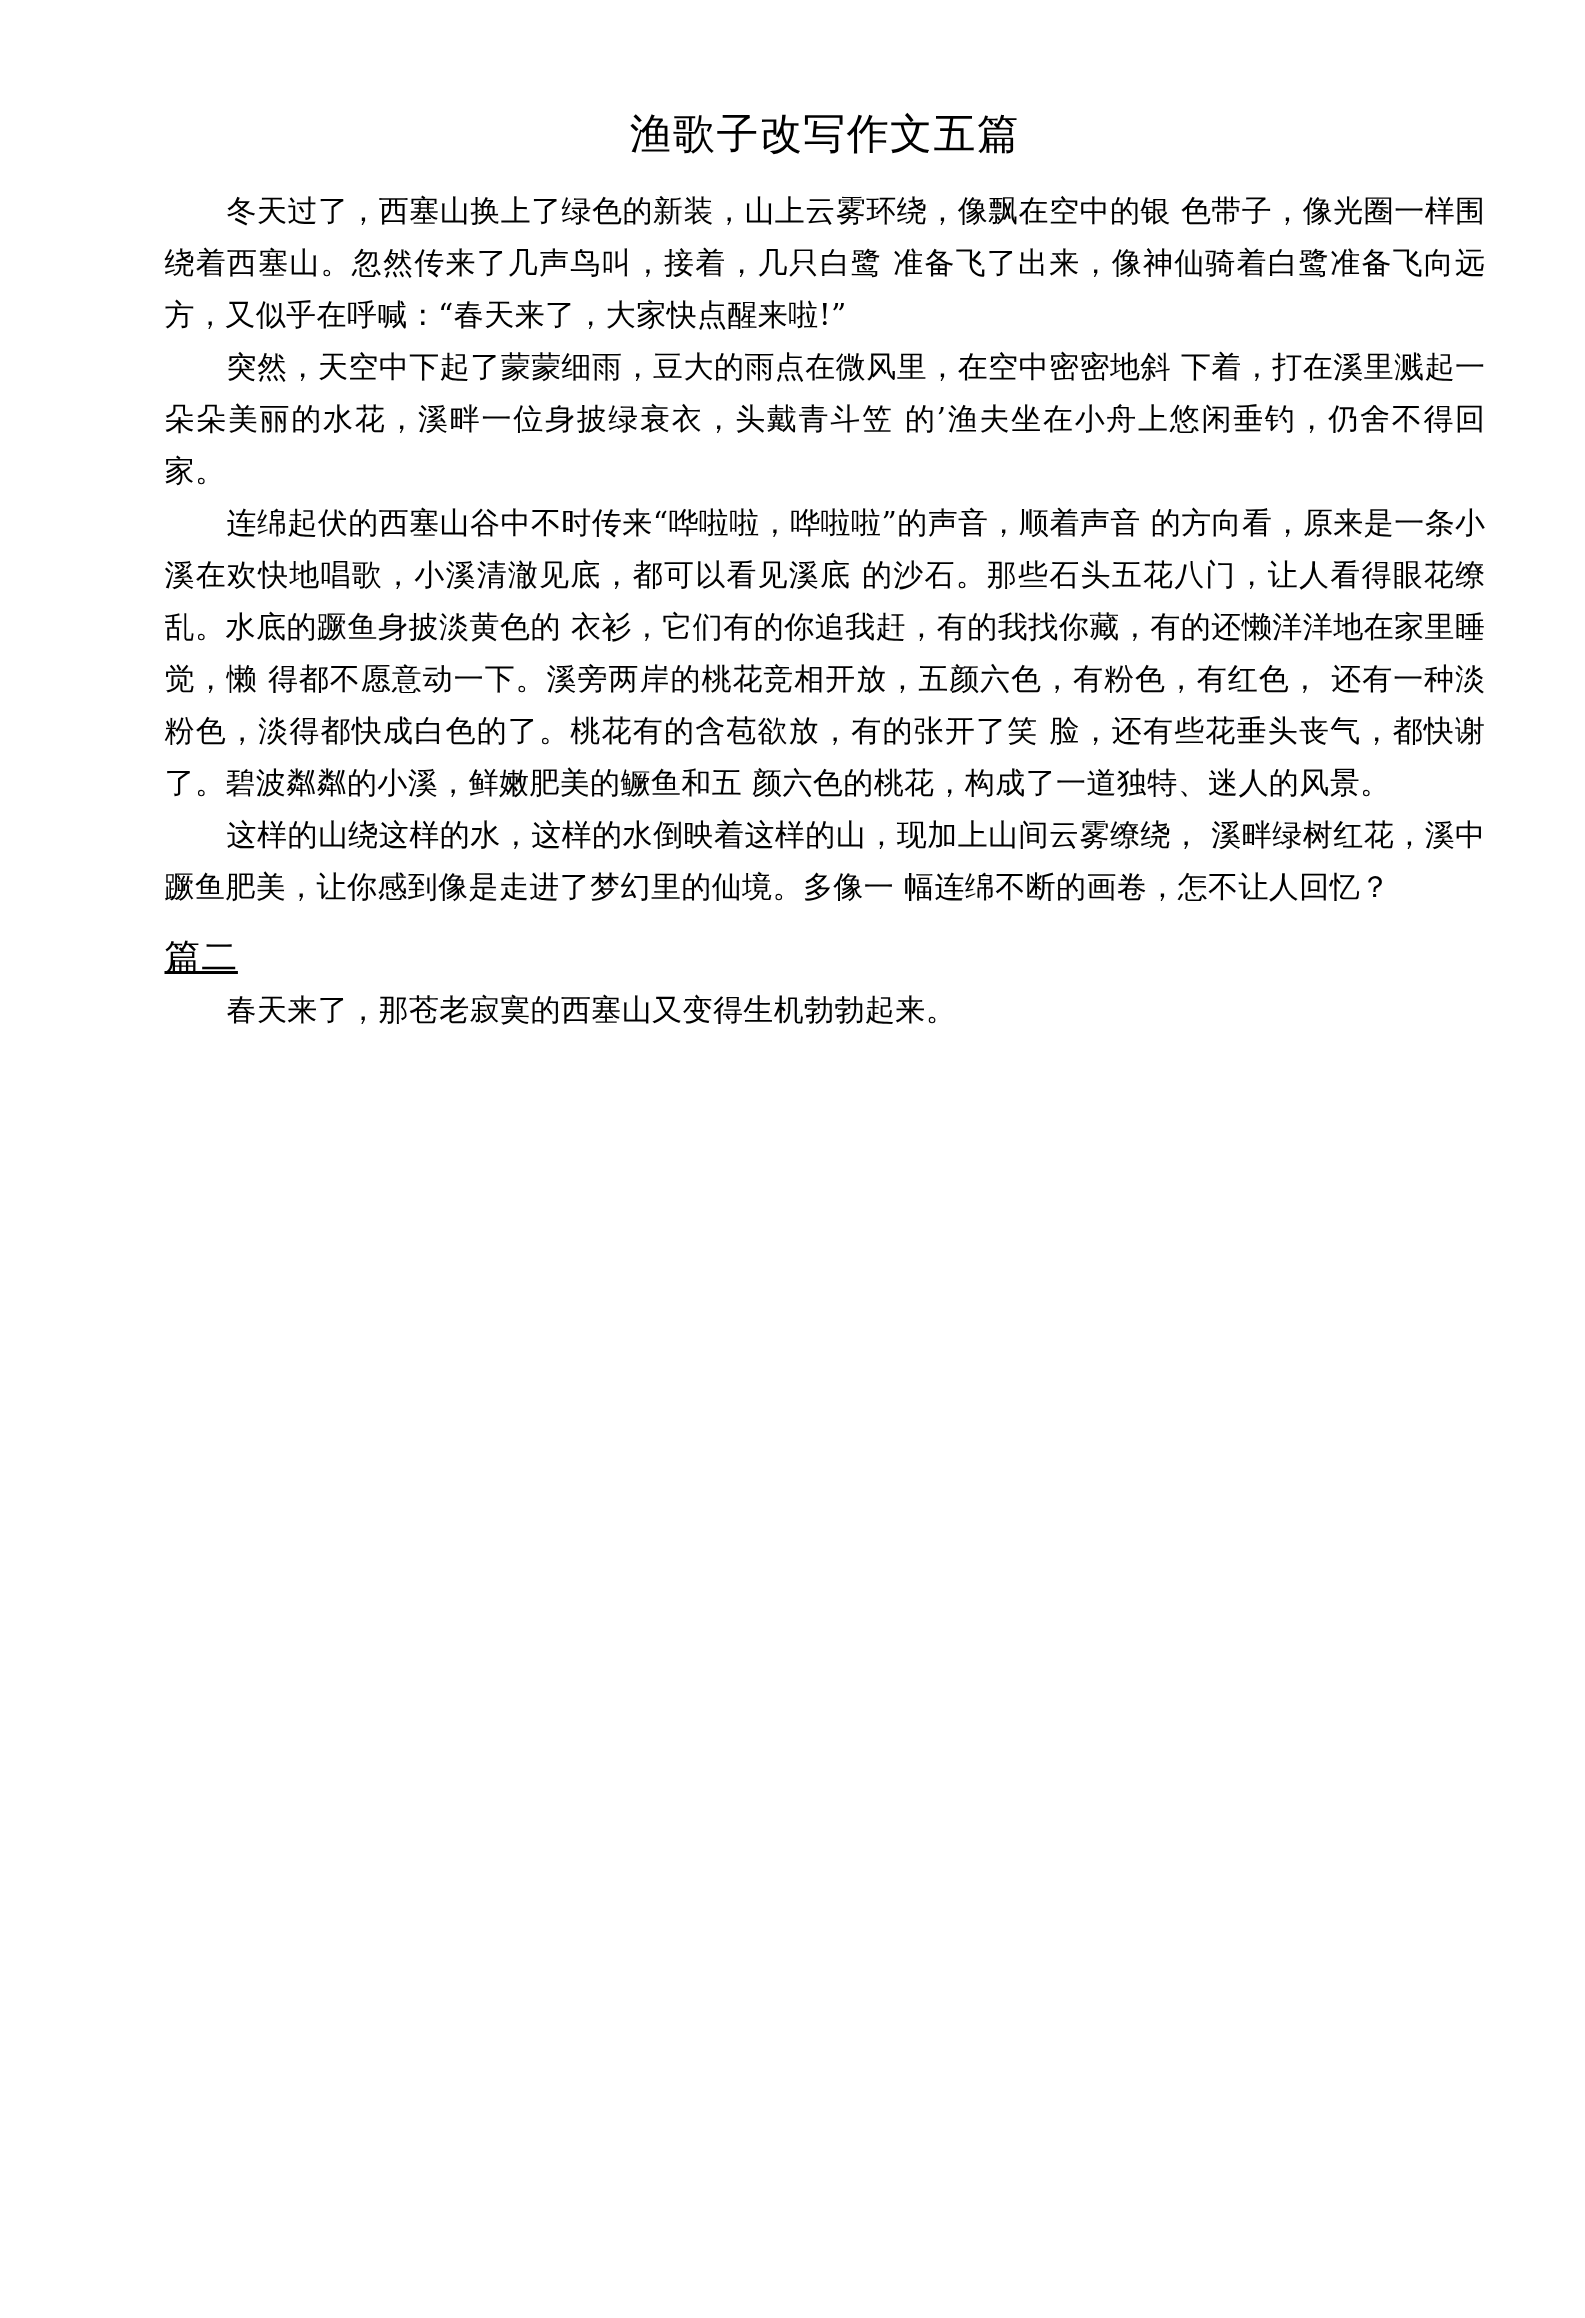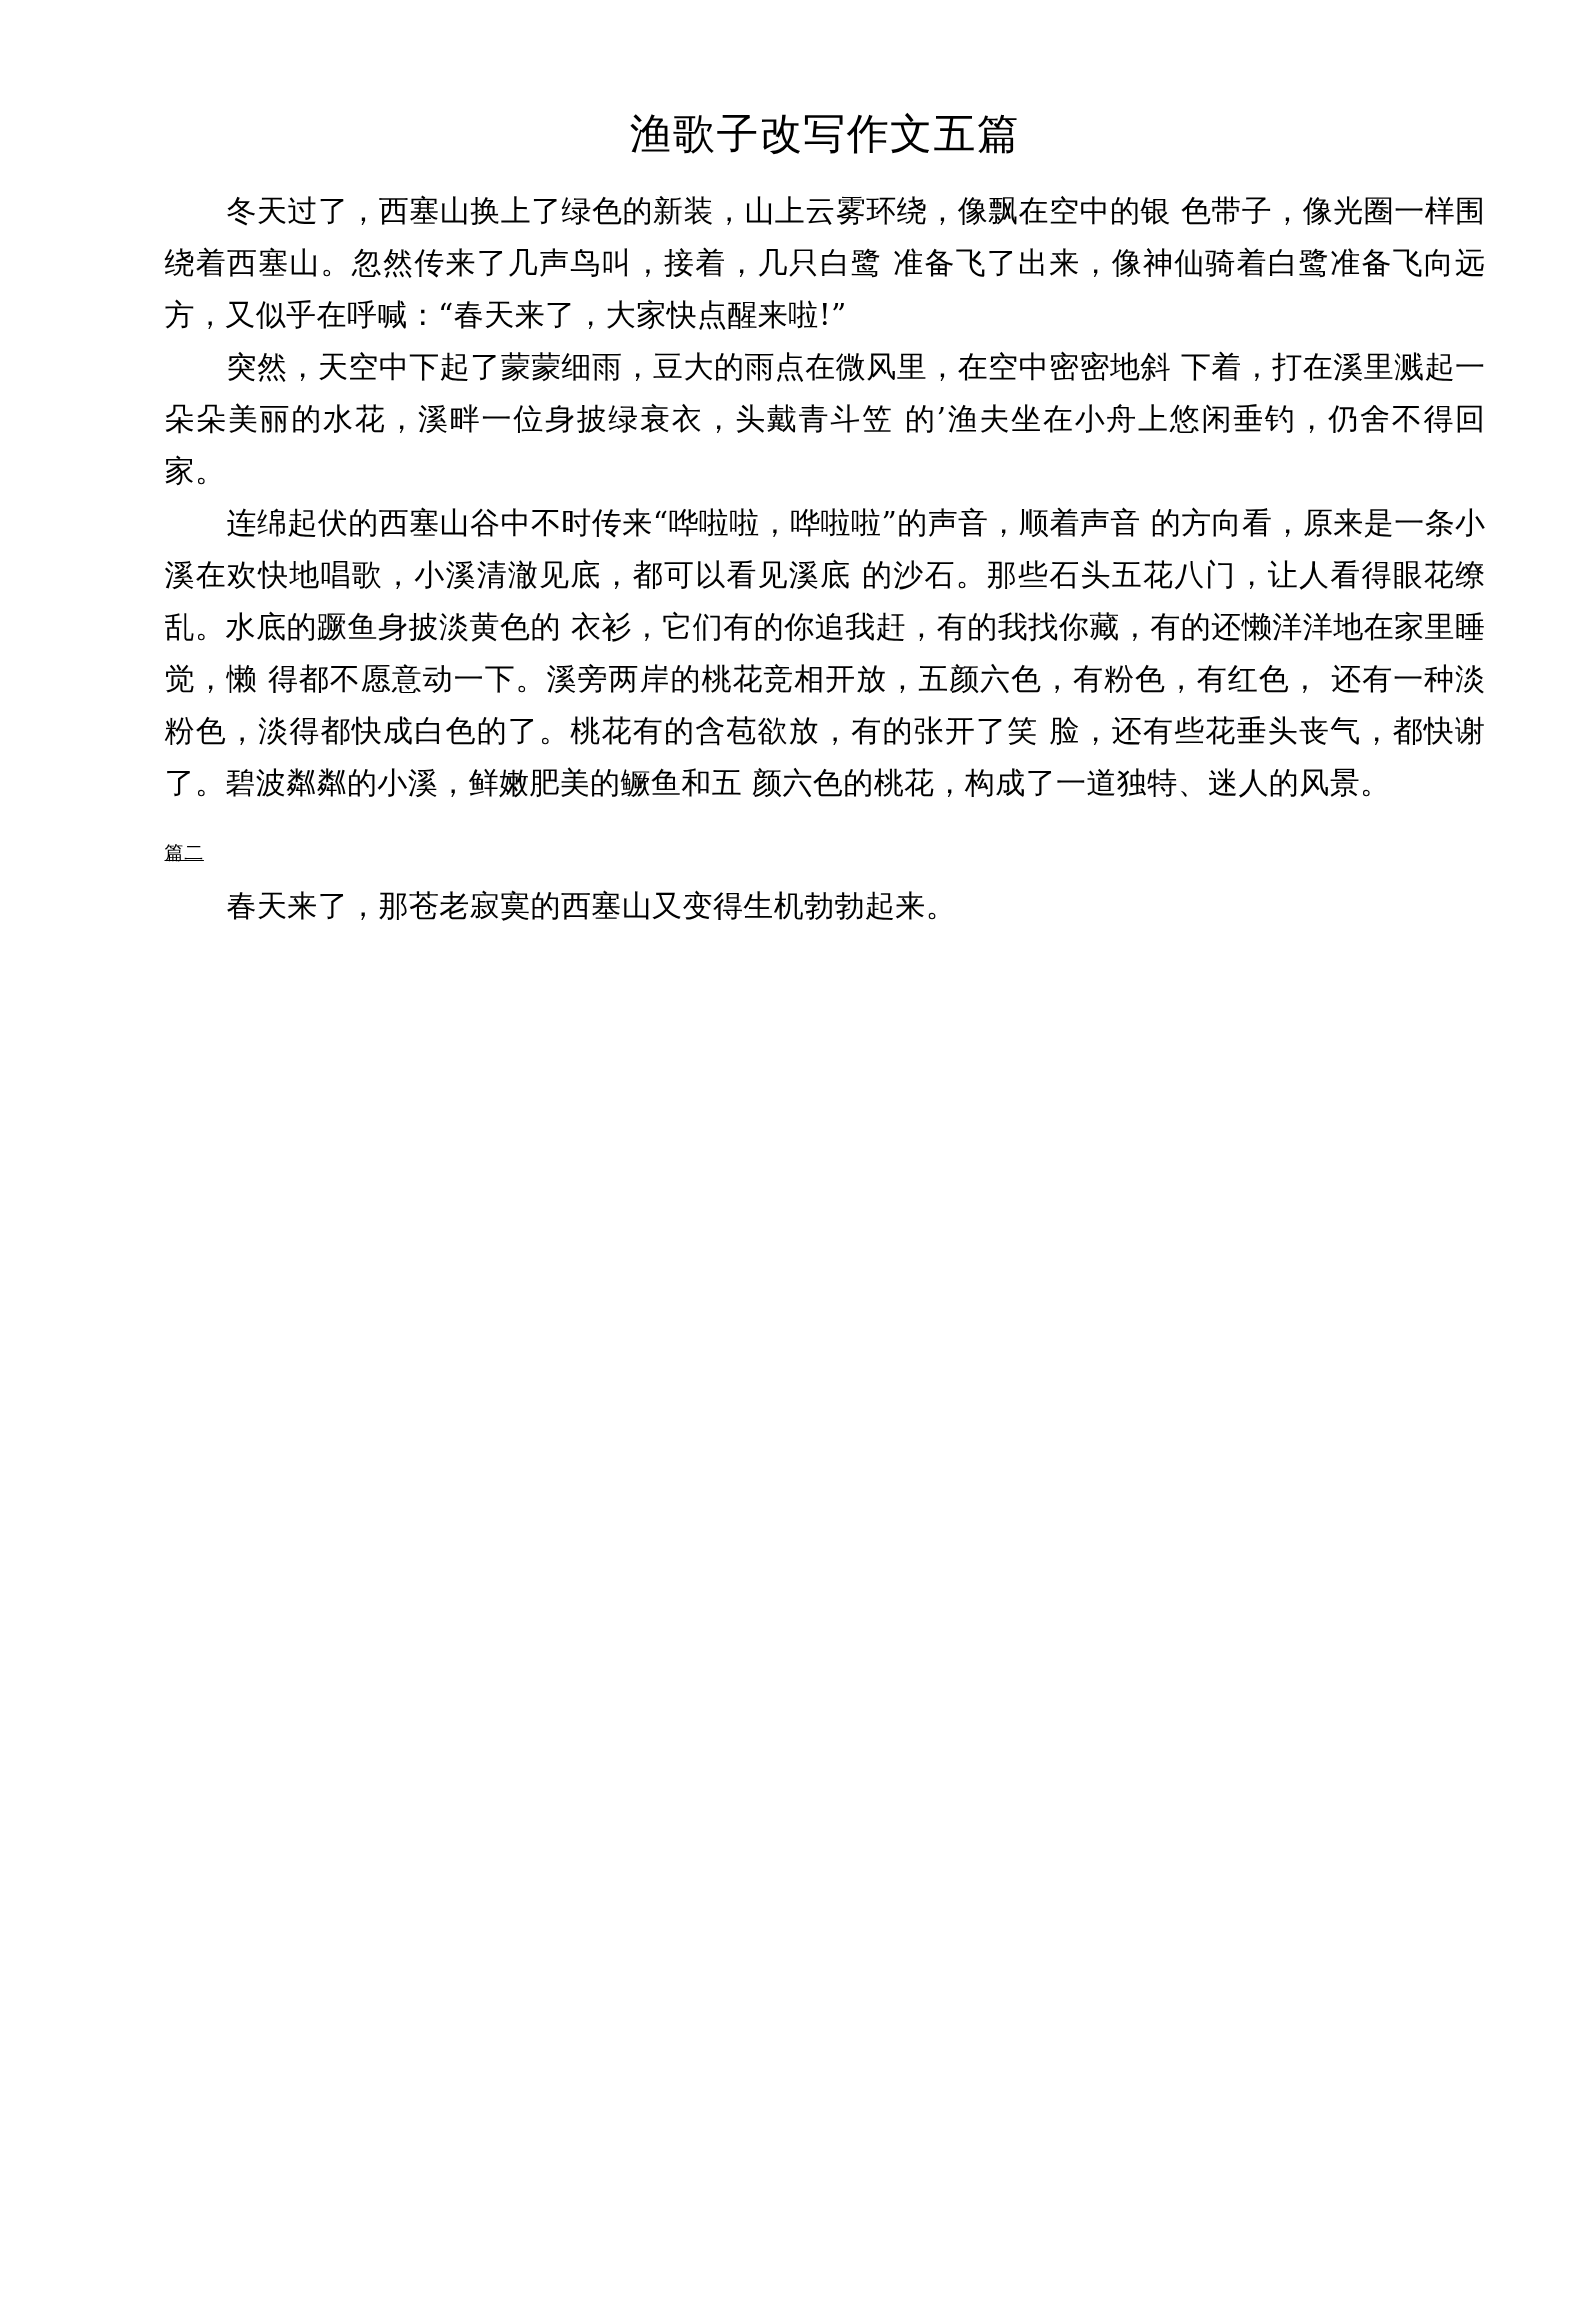--- a/index.html
+++ b/index.html
@@ -39,21 +39,21 @@
     font-size: 30px;
     line-height: 52px;
     text-align: justify;
     text-justify: inter-ideograph;
     letter-spacing: 0.4px;
     margin: 0;
     text-indent: 62px;
     word-break: break-all;
   }
   .section-label {
-    font-size: 19px;
+    font-size: 36px;
     line-height: 55px;
     margin: 16px 0 0 0;
     text-indent: 0;
     letter-spacing: 0.7px;
     text-decoration: underline;
   }
 </style>
 </head>
 <body>
 
@@ -61,20 +61,21 @@
   <div class="content">
 
     <h1 class="doc-title">渔歌子改写作文五篇</h1>
 
     <p class="para">冬天过了，西塞山换上了绿色的新装，山上云雾环绕，像飘在空中的银 色带子，像光圈一样围绕着西塞山。忽然传来了几声鸟叫，接着，几只白鹭 准备飞了出来，像神仙骑着白鹭准备飞向远方，又似乎在呼喊：“春天来了，大家快点醒来啦!”</p>
 
     <p class="para">突然，天空中下起了蒙蒙细雨，豆大的雨点在微风里，在空中密密地斜 下着，打在溪里溅起一朵朵美丽的水花，溪畔一位身披绿衰衣，头戴青斗笠 的’渔夫坐在小舟上悠闲垂钓，仍舍不得回家。</p>
 
     <p class="para">连绵起伏的西塞山谷中不时传来“哗啦啦，哗啦啦”的声音，顺着声音 的方向看，原来是一条小溪在欢快地唱歌，小溪清澈见底，都可以看见溪底 的沙石。那些石头五花八门，让人看得眼花缭乱。水底的蹶鱼身披淡黄色的 衣衫，它们有的你追我赶，有的我找你藏，有的还懒洋洋地在家里睡觉，懒 得都不愿意动一下。溪旁两岸的桃花竞相开放，五颜六色，有粉色，有红色， 还有一种淡粉色，淡得都快成白色的了。桃花有的含苞欲放，有的张开了笑 脸，还有些花垂头丧气，都快谢了。碧波粼粼的小溪，鲜嫩肥美的鳜鱼和五 颜六色的桃花，构成了一道独特、迷人的风景。</p>
 
+    <p class="para">这样的山绕这样的水，这样的水倒映着这样的山，现加上山间云雾缭绕， 溪畔绿树红花，溪中蹶鱼肥美，让你感到像是走进了梦幻里的仙境。多像一 幅连绵不断的画卷，怎不让人回忆？</p>
 
     <p class="para section-label">篇二</p>
 
     <p class="para">春天来了，那苍老寂寞的西塞山又变得生机勃勃起来。</p>
 
   </div>
 </div>
 
 
 </body></html>

